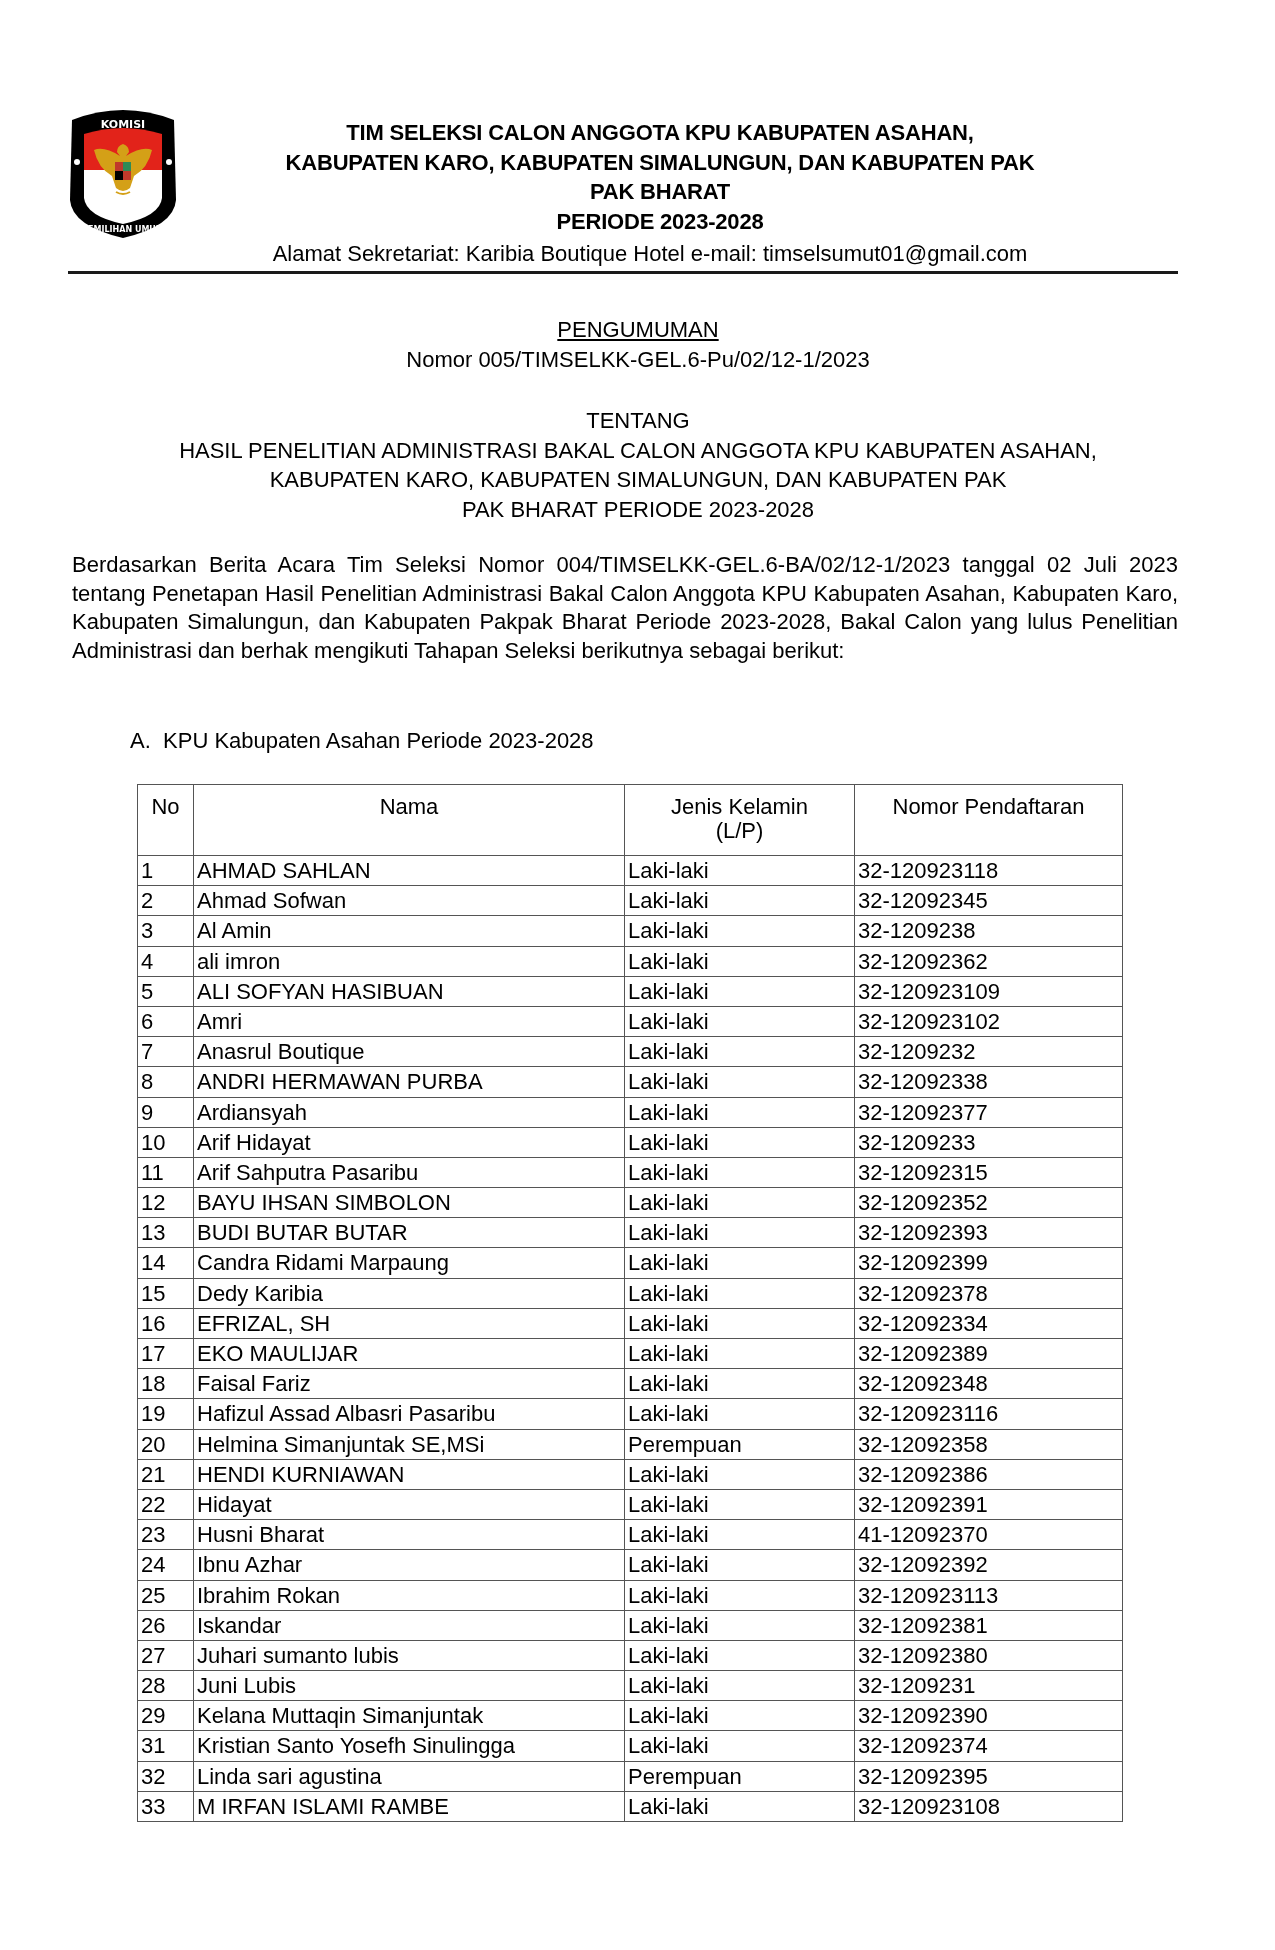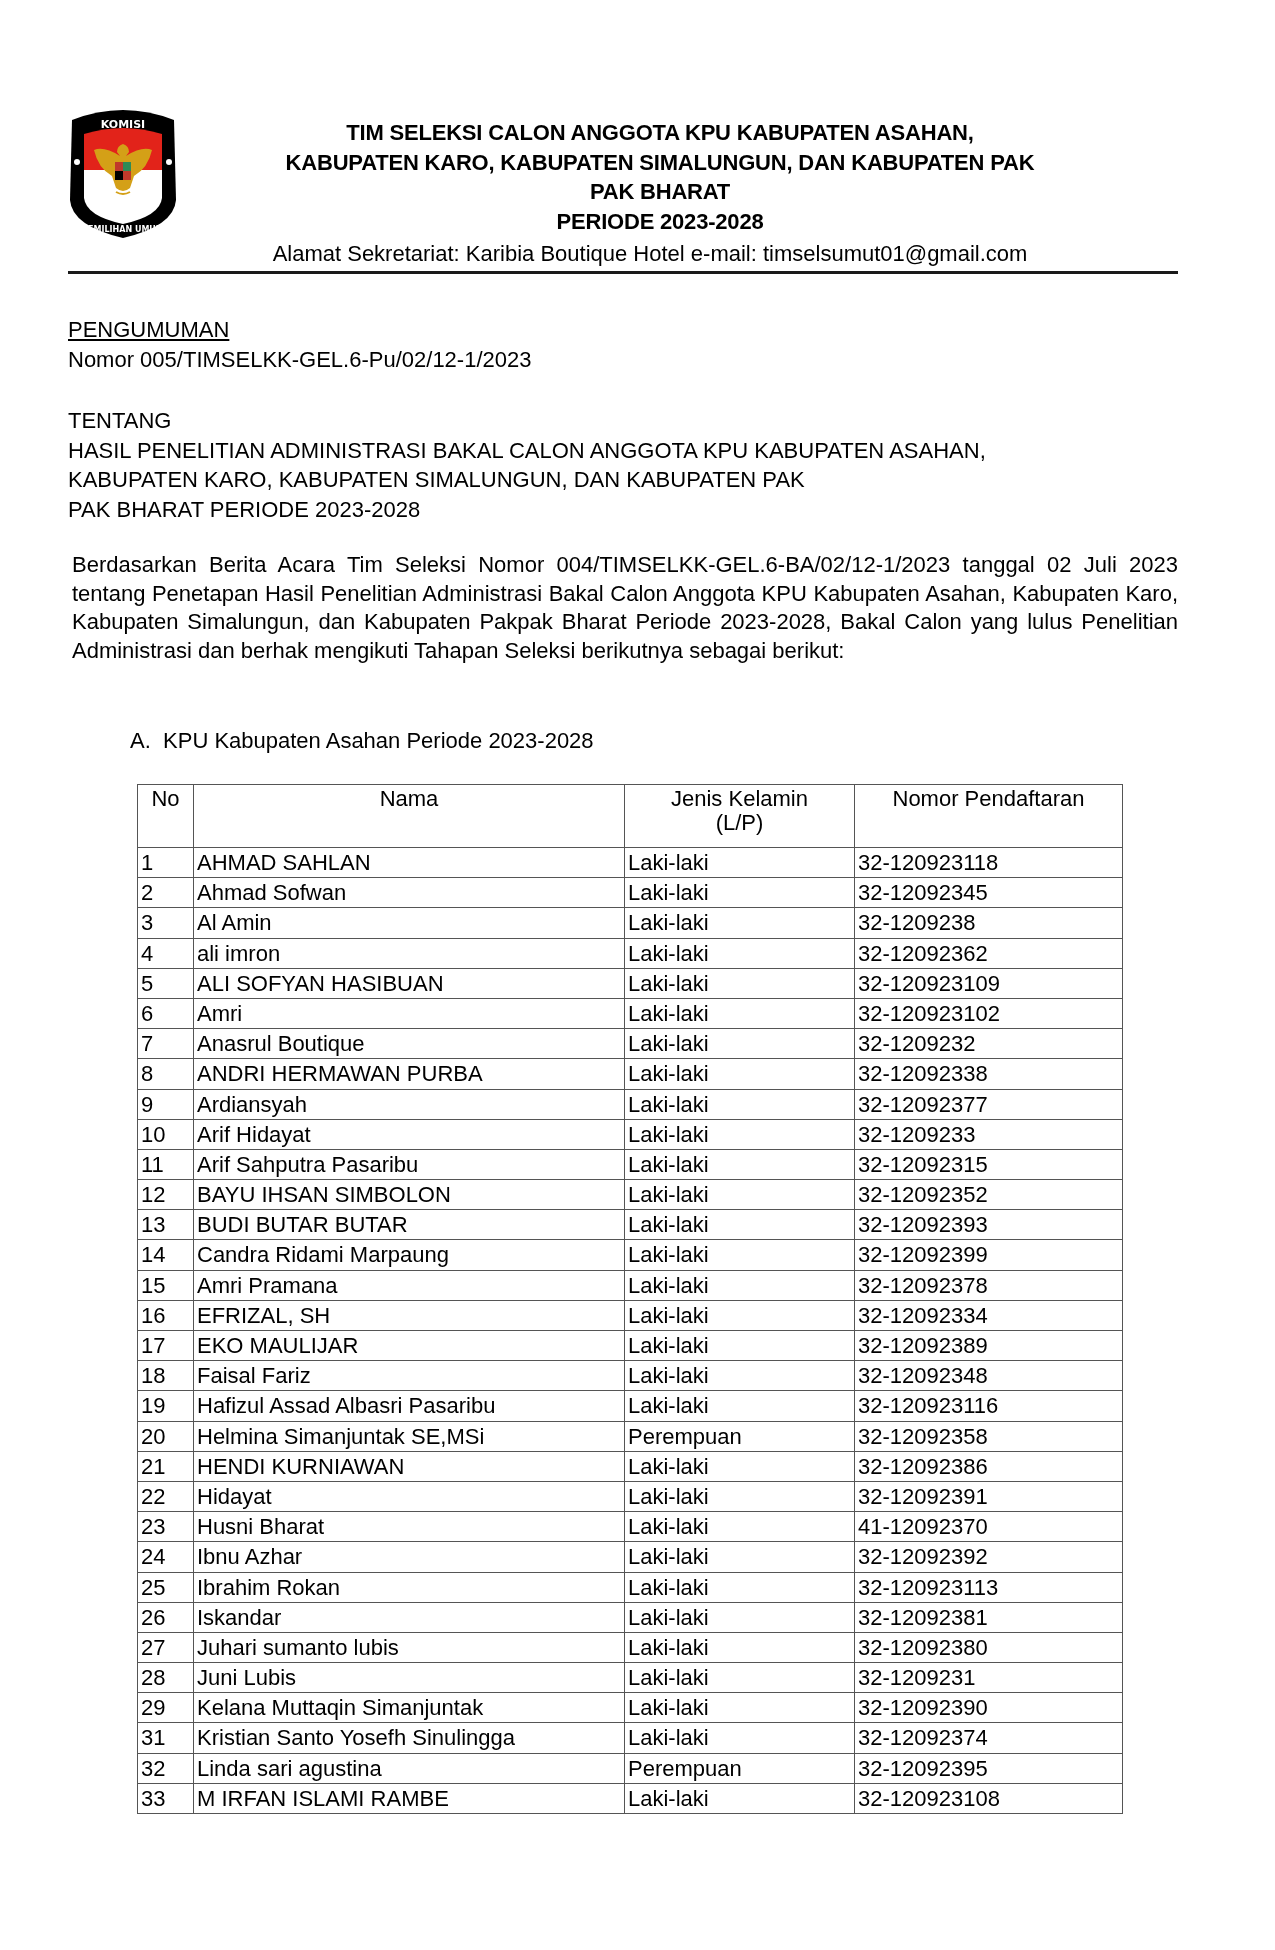--- a/index.html
+++ b/index.html
@@ -14,41 +14,41 @@
     letter-spacing: -0.2px;
   }
   .address {
     position: absolute; left: 150px; top: 241px; width: 1000px; text-align: center;
     font-size: 22px; line-height: 26px;
   }
   .rule {
     position: absolute; left: 68px; top: 271px; width: 1110px; height: 3px; background: #1a1a1a;
   }
   .center-block {
-    position: absolute; left: 68px; width: 1140px; text-align: left;
+    position: absolute; left: 68px; width: 1140px; text-align: center;
     font-size: 22px; line-height: 29.5px;
   }
   .underline { text-decoration: underline; }
   .para {
     position: absolute; left: 72px; top: 551px; width: 1106px;
     font-size: 22px; line-height: 28.6px; text-align: justify;
   }
   .section {
     position: absolute; left: 130px; top: 727px; font-size: 22px; line-height: 28px;
   }
   table.list {
     position: absolute; left: 137px; top: 784px;
     border-collapse: collapse; font-size: 22px;
   }
   table.list td, table.list th {
     border: 1.5px solid #555;
     padding: 0 3px; font-weight: normal; vertical-align: top;
     line-height: 24px; white-space: nowrap;
   }
-  table.list th { height: 60px; text-align: center; padding-top: 2px; }
+  table.list th { height: 60px; text-align: center; padding-top: 10px; }
   table.list td { height: 29.2px; line-height: 29px; }
   .c-no { width: 49px; }
   .c-nama { width: 424px; }
   .c-jk { width: 223px; }
   .c-nomor { width: 261px; }
   td.c-no { padding-left: 10px; width: 42px; }
   td.c-nama { padding-left: 11px; }
   td.c-jk, td.c-nomor { padding-left: 1px; }
   th.c-no { text-align: left; padding-left: 12px; }
 </style>
@@ -190,21 +190,21 @@
         <td class="c-nomor">32-12092393</td>
       </tr>
       <tr>
         <td class="c-no">14</td>
         <td class="c-nama">Candra Ridami Marpaung</td>
         <td class="c-jk">Laki-laki</td>
         <td class="c-nomor">32-12092399</td>
       </tr>
       <tr>
         <td class="c-no">15</td>
-        <td class="c-nama">Amri Pramana</td>
+        <td class="c-nama">Dedy Karibia</td>
         <td class="c-jk">Laki-laki</td>
         <td class="c-nomor">32-12092378</td>
       </tr>
       <tr>
         <td class="c-no">16</td>
         <td class="c-nama">EFRIZAL, SH</td>
         <td class="c-jk">Laki-laki</td>
         <td class="c-nomor">32-12092334</td>
       </tr>
       <tr>

